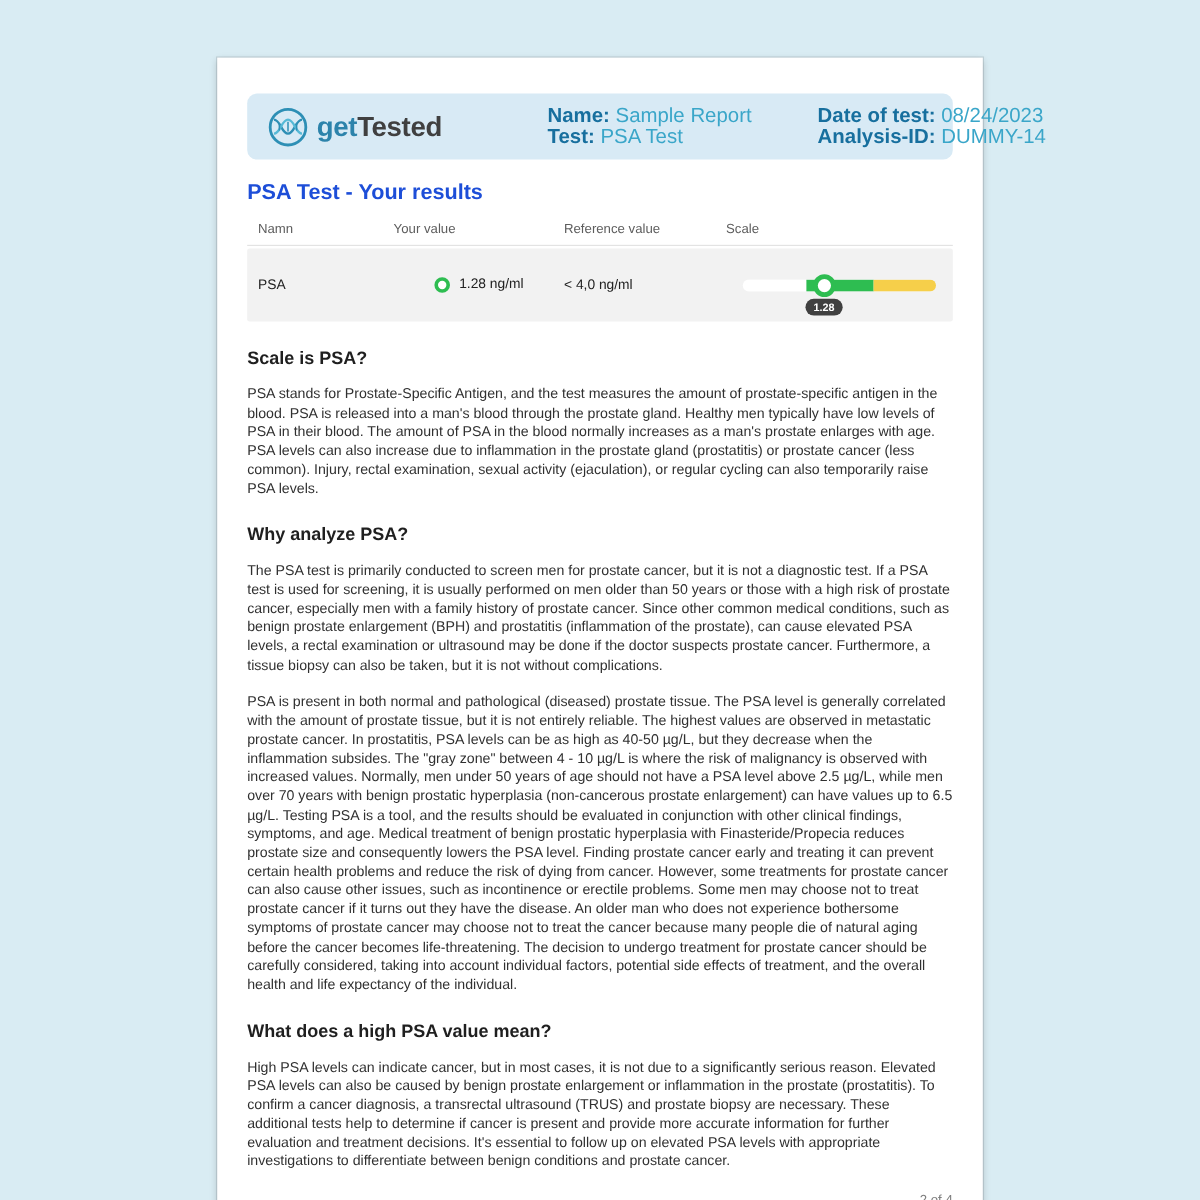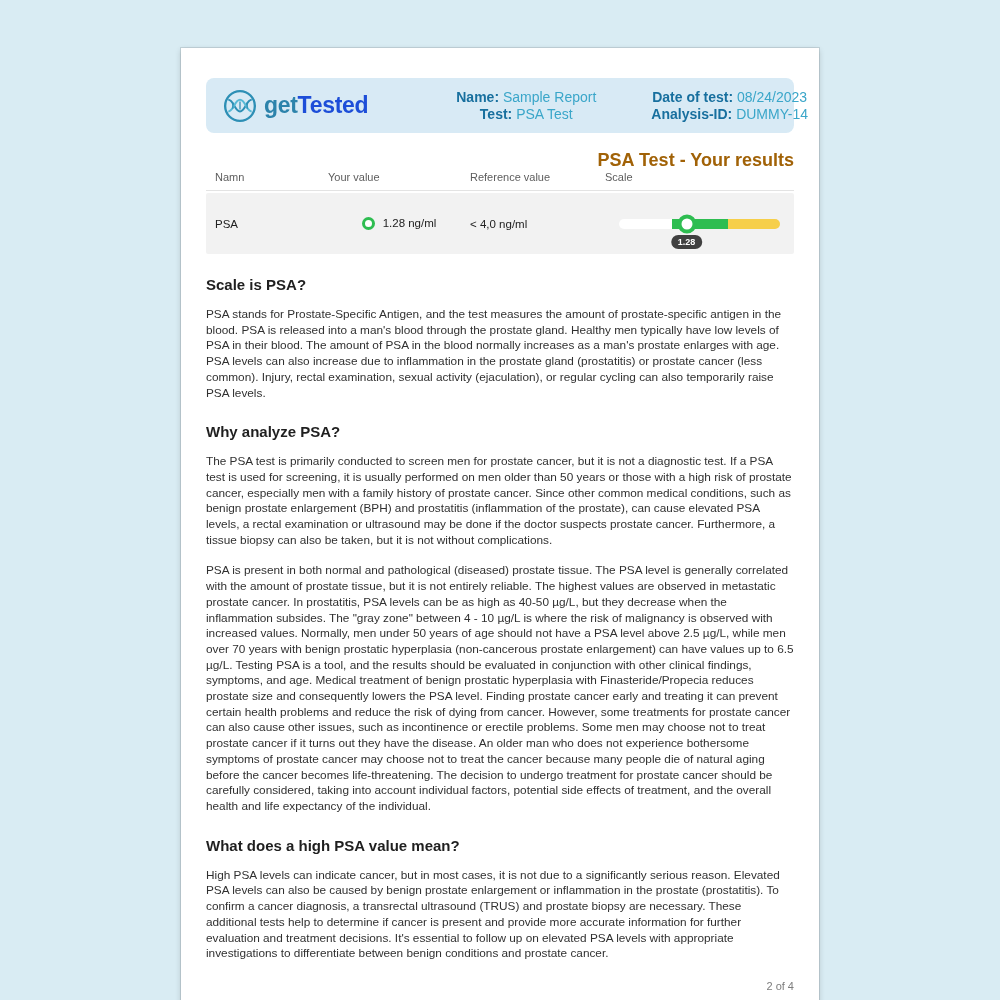--- a/index.html
+++ b/index.html
@@ -25,41 +25,40 @@
     align-items: center;
     height: 55px;
     background: #d8eaf5;
     border-radius: 8px;
     padding: 0 16px;
   }
   .logo { display: flex; align-items: center; gap: 6px; flex: 0 0 auto; }
   .logo svg { width: 36px; height: 36px; display: block; }
   .logo-text { font-size: 23px; font-weight: bold; letter-spacing: -0.3px; }
   .logo-text .lg-get { color: #2c83ab; }
-  .logo-text .lg-tested { color: #1d4ed8; }
+  .logo-text .lg-tested { color: #404040; }
   .header-fields {
     flex: 1;
     display: flex;
     justify-content: flex-start;
     margin-left: 88px;
     gap: 55px;
   }
   .field-col { display: flex; flex-direction: column; gap: 3px; }
-  .field { font-size: 14px; line-height: 14px; color: #3aa6c9; white-space: nowrap; text-align: center; }
+  .field { font-size: 17px; line-height: 14px; color: #3aa6c9; white-space: nowrap; }
   .field b { color: #176f9e; font-weight: bold; }
   
   .page-title {
     margin-top: 17px;
     font-size: 18px;
     font-weight: bold;
-    color: #a16207;
-    text-align: right;
-  }
-  
-  .results { margin-top: 0; }
+    color: #1d4ed8;
+  }
+  
+  .results { margin-top: 14px; }
   .results-head {
     display: grid;
     grid-template-columns: 122px 142px 135px 1fr;
     font-size: 11px;
     color: #5d5d5d;
     padding-bottom: 7px;
     border-bottom: 1px solid #e3e3e3;
   }
   .results-head .h-name { text-align: left; padding-left: 9px; }
   .results-head .h-center { text-align: left; }

